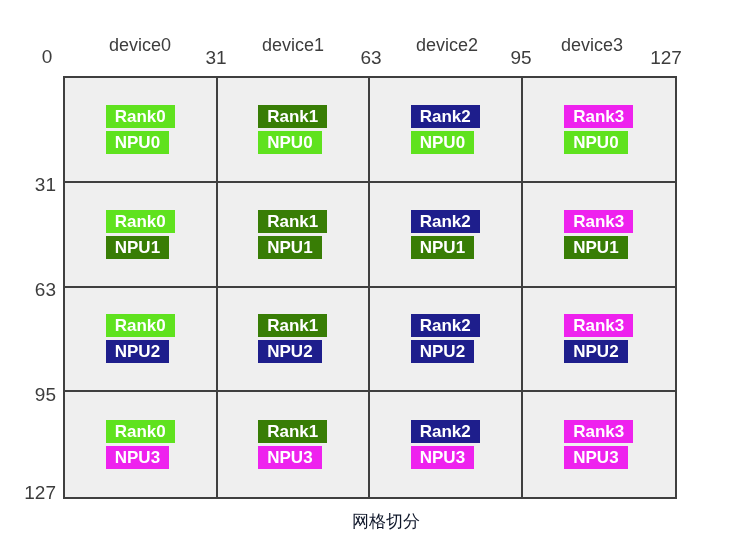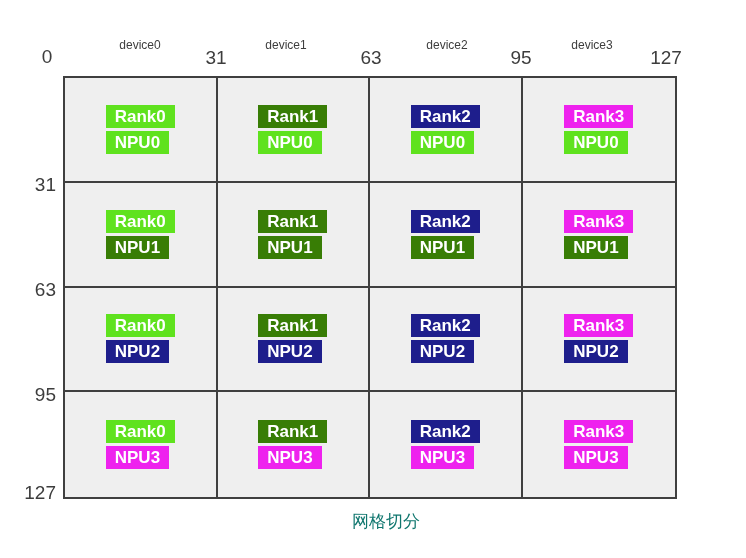--- a/index.html
+++ b/index.html
@@ -5,30 +5,30 @@
   html,body{margin:0;padding:0;}
   body{
     width:746px;height:558px;position:relative;background:#ffffff;
     font-family:"Liberation Sans","DejaVu Sans",sans-serif;overflow:hidden;
   }
   .tick{
     position:absolute;color:#3d3d3d;font-size:19px;line-height:19px;
     transform:translate(-50%,-50%);white-space:nowrap;
   }
   .devlabel{
-    position:absolute;color:#3d3d3d;font-size:12px;line-height:18px;
+    position:absolute;color:#3d3d3d;font-size:18px;line-height:18px;
     transform:translate(-50%,-50%);white-space:nowrap;
   }
   .corner{left:47px;top:56px;}
   .t0{left:216px;top:57px;}
   .t1{left:371px;top:57px;}
   .t2{left:521px;top:57px;}
   .t3{left:666px;top:57px;}
   .d0{left:140px;top:45px;}
-  .d1{left:286px;top:45px;}
+  .d1{left:293px;top:45px;}
   .d2{left:447px;top:45px;}
   .d3{left:592px;top:45px;}
   .l0{left:0;top:184px;}
   .l1{left:0;top:289px;}
   .l2{left:0;top:394px;}
   .l3{left:0;top:492px;}
   .ltick{
     position:absolute;color:#3d3d3d;font-size:19px;line-height:19px;
     width:56px;text-align:right;transform:translateY(-50%);
   }
@@ -42,21 +42,21 @@
   }
   .cell:not(:nth-child(4n)){border-right:2px solid #3f3f3f;}
   .cell:nth-child(-n+12){border-bottom:2px solid #3f3f3f;}
   .stack{display:flex;flex-direction:column;align-items:flex-start;gap:3px;}
   .badge{
     color:#ffffff;font-size:17px;font-weight:bold;line-height:21px;
     padding:1px 9px;white-space:nowrap;
   }
   .caption{
     position:absolute;left:386px;top:512px;transform:translateX(-50%);
-    color:#0f766e;font-size:17px;line-height:20px;white-space:nowrap;
+    color:#0f172a;font-size:17px;line-height:20px;white-space:nowrap;
   }
 </style>
 </head>
 <body>
 
 <div>
 
   <span class="tick corner">0</span>
 
   <span class="devlabel d0">device0</span>

